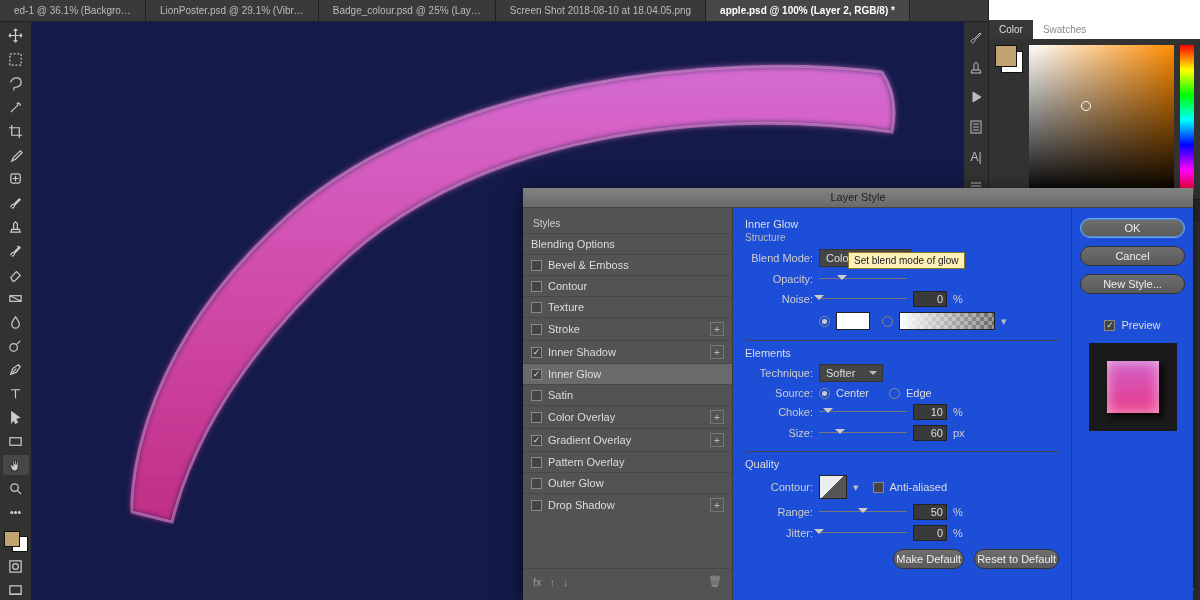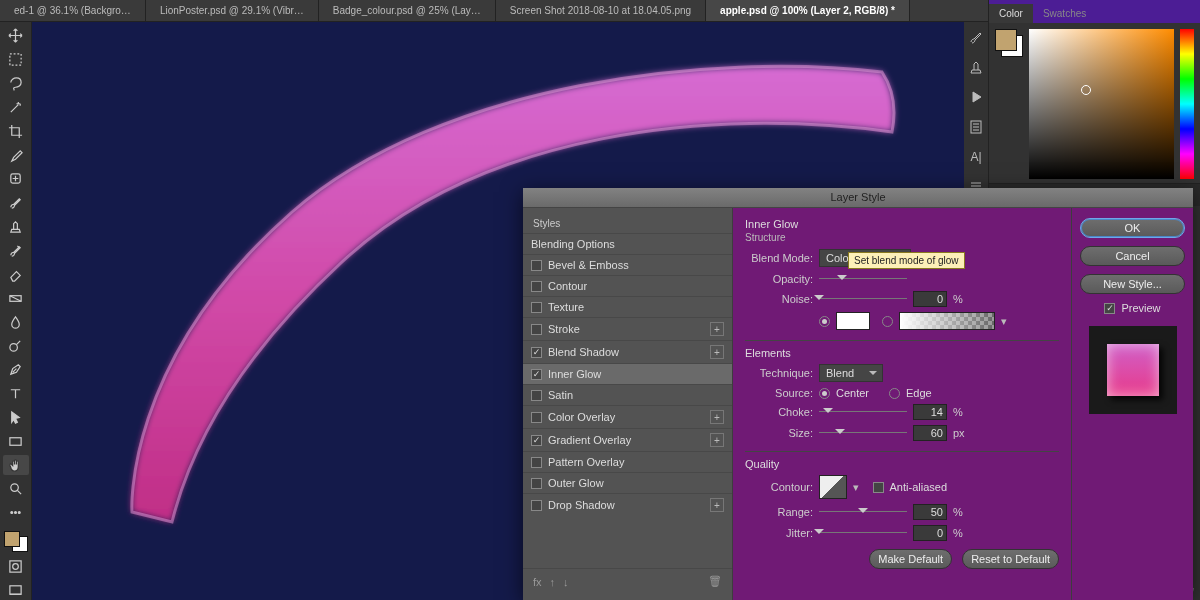--- a/index.html
+++ b/index.html
@@ -13,34 +13,34 @@
   .tool.selected { background: #474747; }
   .tool svg { width: 15px; height: 15px; stroke: #ccc; fill: none; stroke-width: 1.3; }
   .fgbg { width: 24px; height: 24px; margin-top: 4px; position: relative; }
   .fg { position: absolute; top: 0; left: 0; width: 16px; height: 16px; background: #c1a36f; border: 1px solid #111; }
   .bg { position: absolute; bottom: 0; right: 0; width: 16px; height: 16px; background: #fff; border: 1px solid #111; }
   .canvas-area { position: absolute; top: 22px; left: 32px; right: 212px; bottom: 0; background: #141a4a; overflow: hidden; }
   .canvas-area svg { position:absolute; top:-10px; left:-20px; }
   .right-panels { position: absolute; top: 0; right: 0; width: 212px; bottom: 0; background: #323232; border-left: 1px solid #222; display:flex; flex-direction: column; }
   .side-toolstrip { position:absolute; top:22px; right:212px; width:24px; background:#323232; padding:6px 0; display:flex; flex-direction:column; gap:12px; align-items:center; }
   .side-toolstrip .stool{ width:18px;height:18px; color:#bbb; display:flex; align-items:center; justify-content:center; }
-  .panel-tabs { display: flex; background: #4c1d95; padding-top:4px; }
+  .panel-tabs { display: flex; background: #ffffff; padding-top:20px; }
   .ptab { padding: 4px 10px; font-size: 10px; color: #888; }
   .ptab.active { background: #383838; color: #ddd; }
   .color-picker { height: 160px; padding: 6px; display: flex; gap: 6px; }
   .swatch-box{ width:28px; height:28px; position:relative;}
   .swatch-box .fg2{position:absolute;top:0;left:0;width:22px;height:22px;background:#c1a36f;border:1px solid #111;}
   .swatch-box .bg2{position:absolute;bottom:0;right:0;width:22px;height:22px;background:#fff;border:1px solid #111;}
   .color-field { flex:1; height: 150px; background: linear-gradient(to bottom, transparent, #000), linear-gradient(to right, #fff, #ff8c00); position:relative; }
   .color-ring{ position:absolute; width:10px;height:10px; border:1px solid #fff; border-radius:50%; top:56px; left:52px;}
   .hue-strip{ width:14px; height:150px; background: linear-gradient(to bottom, #f00,#ff0,#0f0,#0ff,#00f,#f0f,#f00);}
   .adj-row{ padding:5px 8px; border-top:1px solid #222; font-size:10px; color:#888; background:#2a2a2a;}
   .drop-shadow-bottom{ position:absolute; bottom:4px; right:6px; font-size:10px; color:#777;}
   
-  .dialog { position: absolute; left: 523px; top: 188px; width: 670px; height: 412px; background: #701a75; box-shadow: 0 4px 20px rgba(0,0,0,0.6); display: flex; flex-direction: column; }
+  .dialog { position: absolute; left: 523px; top: 188px; width: 670px; height: 412px; background: #1d4ed8; box-shadow: 0 4px 20px rgba(0,0,0,0.6); display: flex; flex-direction: column; }
   .dlg-title { height: 20px; background: linear-gradient(#828282,#6a6a6a); text-align: center; padding: 3px; font-size: 11px; color: #222; border-bottom: 1px solid #444; }
   .dlg-body { flex: 1; display: flex; }
   .dlg-left { width: 210px; background: #535353; border-right: 1px solid #3d3d3d; padding: 6px 0; display:flex; flex-direction:column;}
   .dlg-left .hdr { padding: 4px 10px; color: #ccc; font-size:10px; }
   .style-row { display: flex; align-items: center; padding: 4px 8px; gap: 6px; font-size: 11px; border-top:1px solid #484848; }
   .style-row.sub { }
   .style-row.selected { background: #6a6a6a; }
   .chk { width: 11px; height: 11px; border: 1px solid #888; background:#444; display:inline-flex; align-items:center; justify-content:center; }
   .chk.on::after{content:"✓"; font-size:9px; color:#ddd; line-height:1;}
   .plus { margin-left:auto; width:14px;height:14px; border:1px solid #777; display:flex;align-items:center;justify-content:center; font-size:10px; color:#bbb;}
@@ -63,25 +63,25 @@
   .radio.on::after{content:"";position:absolute;inset:2px;background:#ccc;border-radius:50%;}
   .color-chip{ width:34px;height:18px; background:#fff; border:1px solid #222;}
   .grad-chip{ width:96px;height:18px; border:1px solid #222; background:
       linear-gradient(45deg,#666 25%,transparent 25%,transparent 75%,#666 75%) 0 0/8px 8px,
       linear-gradient(45deg,#666 25%,transparent 25%,transparent 75%,#666 75%) 4px 4px/8px 8px,
       #999;}
   .grad-chip-over{ width:100%; height:100%; background: linear-gradient(to right, #fff, rgba(255,255,255,0));}
   .contour-chip{ width:28px;height:24px; border:1px solid #222; background:linear-gradient(135deg,#eee 50%,#555 50%);}
   .divider{ border-top:1px solid #444; margin:10px 0 6px;}
   .sect-h{ color:#ddd; margin-bottom:4px;}
-  .btn { background: linear-gradient(#6e6e6e,#5a5a5a); border:1px solid #333; padding: 3px 8px; border-radius: 10px; color:#eee;}
+  .btn { background: linear-gradient(#6e6e6e,#5a5a5a); border:1px solid #333; padding: 3px 2px; border-radius: 10px; color:#eee;}
   .dlg-right { width: 122px; padding: 10px 8px; display:flex; flex-direction:column; gap:8px; align-items:stretch; border-left:1px solid #3d3d3d;}
   .dlg-right .btn{ width:100%; text-align:center;}
   .btn.primary{ border-color:#6fa8e8; box-shadow:0 0 0 1px #4a86c7 inset;}
-  .preview-chk{ display:flex; align-items:flex-end; gap:6px; justify-content:center; margin-top:0;}
+  .preview-chk{ display:flex; align-items:flex-end; gap:6px; justify-content:center; margin-top:17px;}
   .preview-box{ margin:4px auto 0; width:88px; height:88px; background:#1a1a1a; display:flex;align-items:center;justify-content:center;}
   .preview-inner{ width:52px;height:52px; background:linear-gradient(#d060c8,#e83a8a); box-shadow: inset 0 0 14px rgba(255,255,255,.6), 4px 4px 6px rgba(0,0,0,.8);}
   .tooltip{ position:absolute; left:848px; top:252px; background:#fdf0b8; color:#222; border:1px solid #8a7a20; padding:2px 5px; font-size:10px;}
   .mid-btns{ display:flex; gap:10px; margin-top:8px;}
   .x-reveal{ position:absolute; right:198px; top:430px; color:#888; }
 </style>
 </head>
 <body>
 
 <div class="tabbar">
@@ -315,21 +315,21 @@
           <span class="chk"></span>
           <span>Texture</span>
         </div>
       <div class="style-row">
           <span class="chk"></span>
           <span>Stroke</span>
           <span class="plus">+</span>
         </div>
       <div class="style-row">
           <span class="chk on"></span>
-          <span>Blend Shadow</span>
+          <span>Inner Shadow</span>
           <span class="plus">+</span>
         </div>
       <div class="style-row selected">
           <span class="chk on"></span>
           <span>Inner Glow</span>
         </div>
       <div class="style-row">
           <span class="chk"></span>
           <span>Satin</span>
         </div>
@@ -393,35 +393,35 @@
         <div class="grad-chip">
             <div class="grad-chip-over"></div>
           </div>
         <span style="color:#bbb">▾</span>
       </div>
 
       <div class="divider"></div>
       <div class="sect-h">Elements</div>
       <div class="row">
         <div class="lbl">Technique:</div>
-        <div class="sel" style="width:64px">Blend</div>
+        <div class="sel" style="width:64px">Softer</div>
       </div>
       <div class="row">
         <div class="lbl">Source:</div>
         <span class="radio on"></span>
         <span>Center</span>
         <span class="radio" style="margin-left:14px"></span>
         <span>Edge</span>
       </div>
       <div class="row">
         <div class="lbl">Choke:</div>
         <div class="slider" style="max-width:88px">
             <div class="thumb tri" style="left:10%"></div>
           </div>
-        <div class="num">14</div>
+        <div class="num">10</div>
         <div class="unit">%</div>
       </div>
       <div class="row">
         <div class="lbl">Size:</div>
         <div class="slider" style="max-width:88px">
             <div class="thumb tri" style="left:24%"></div>
           </div>
         <div class="num">60</div>
         <div class="unit">px</div>
       </div>

